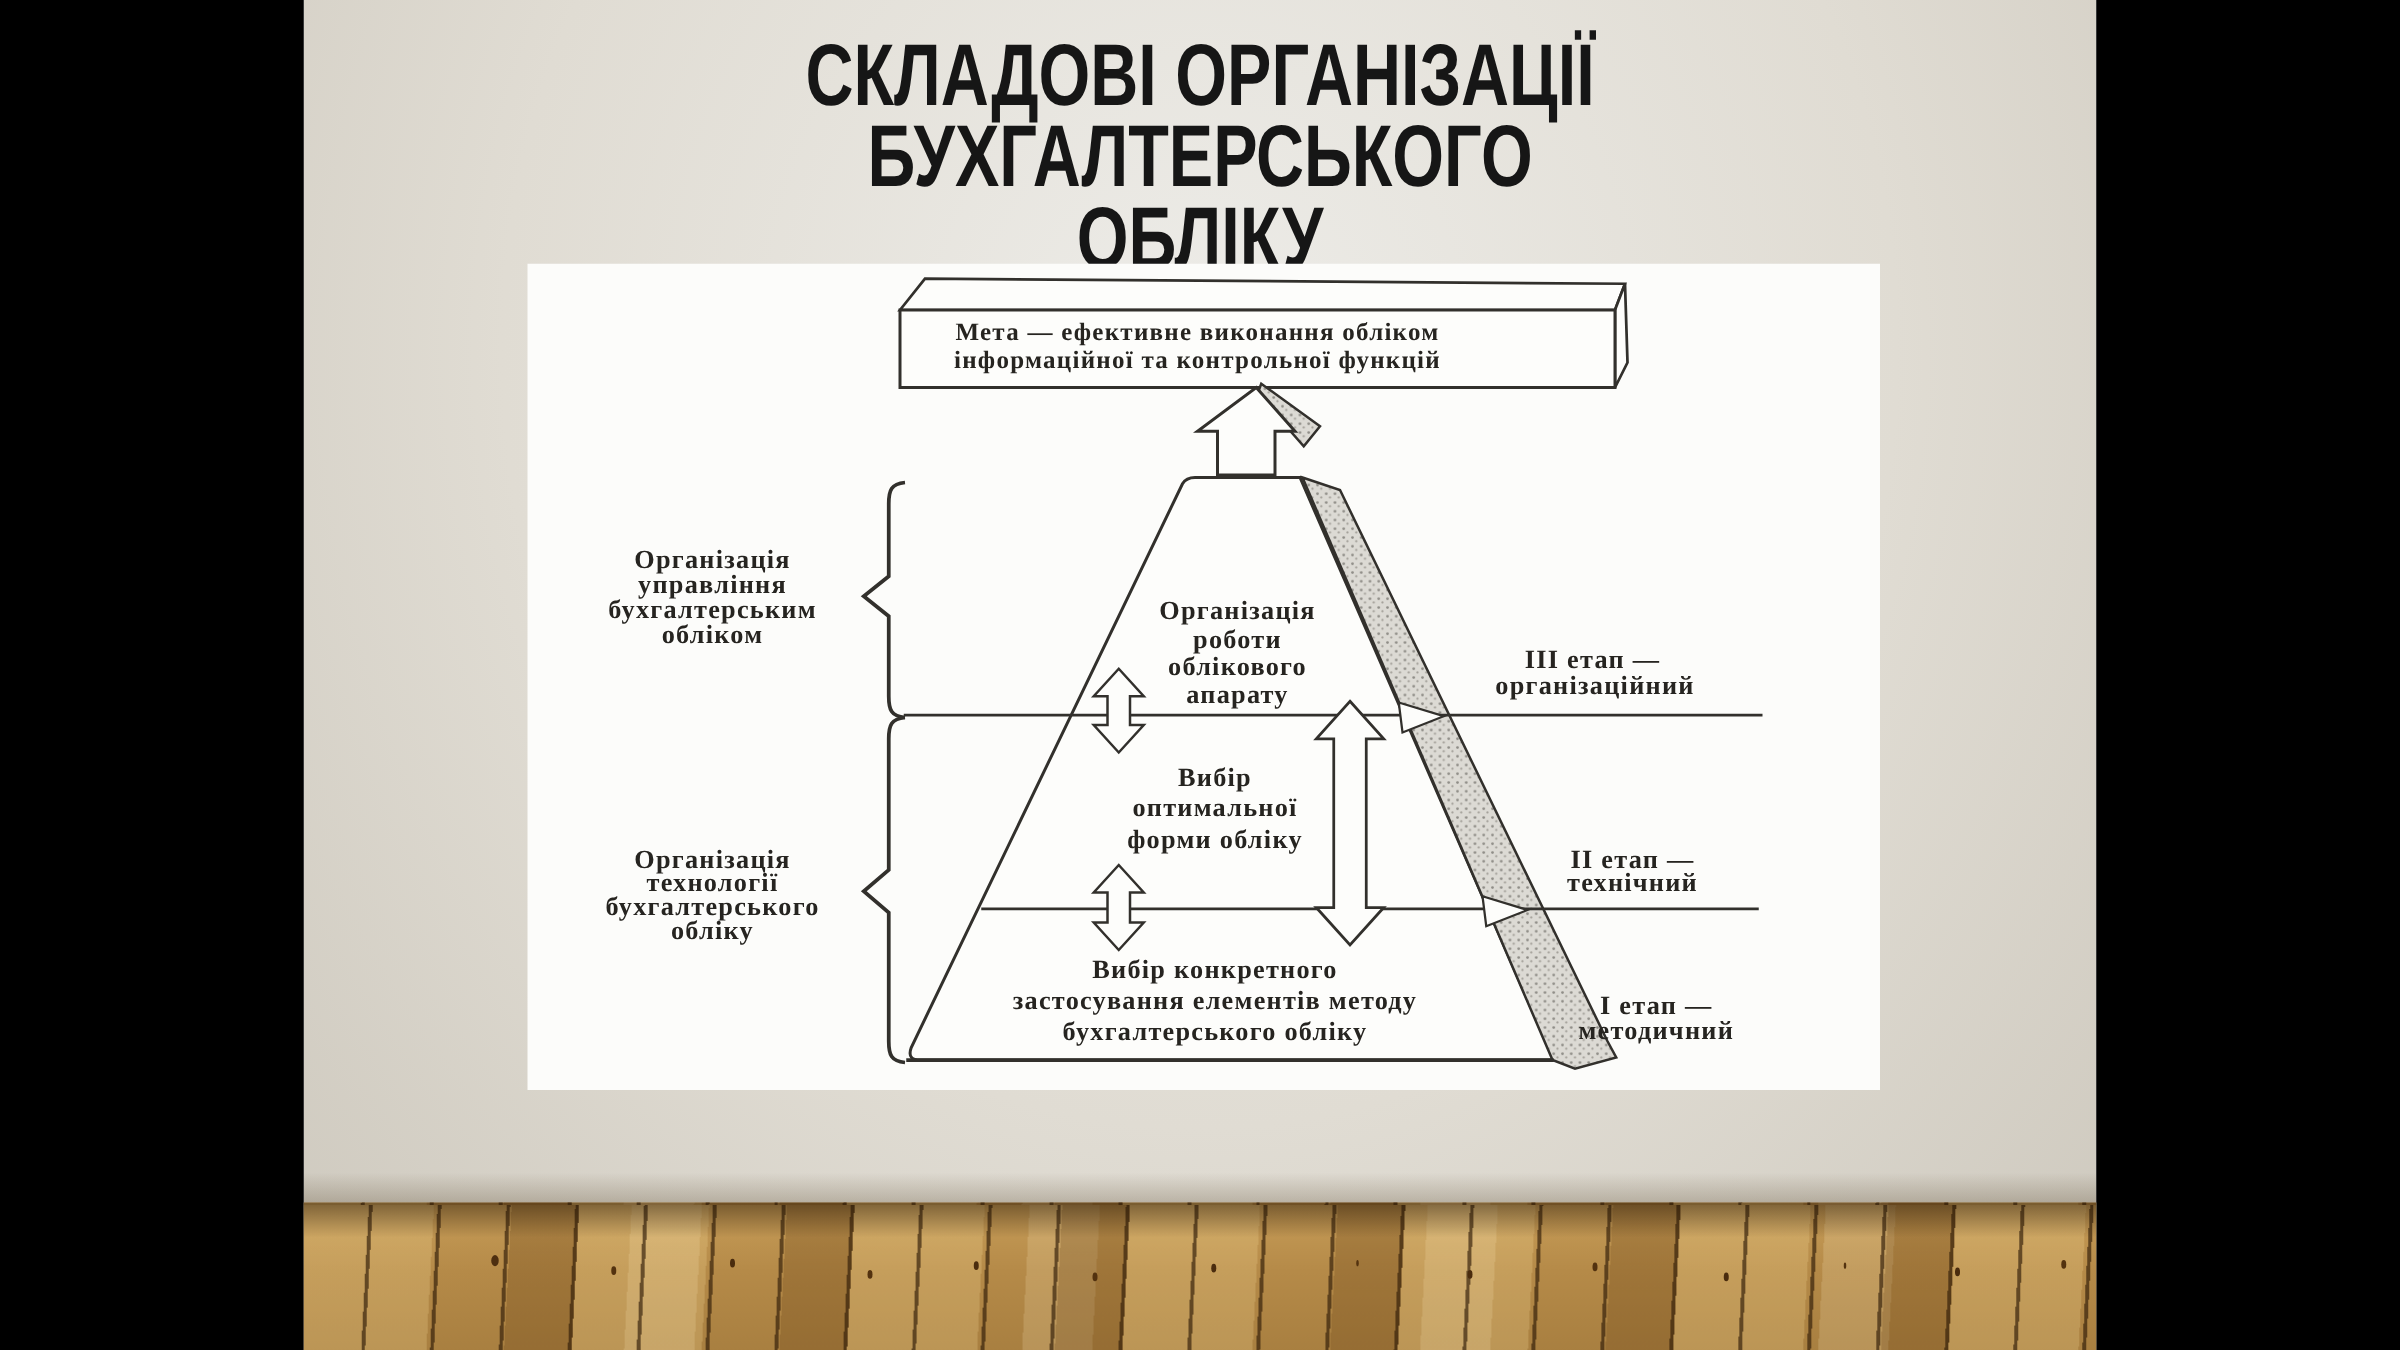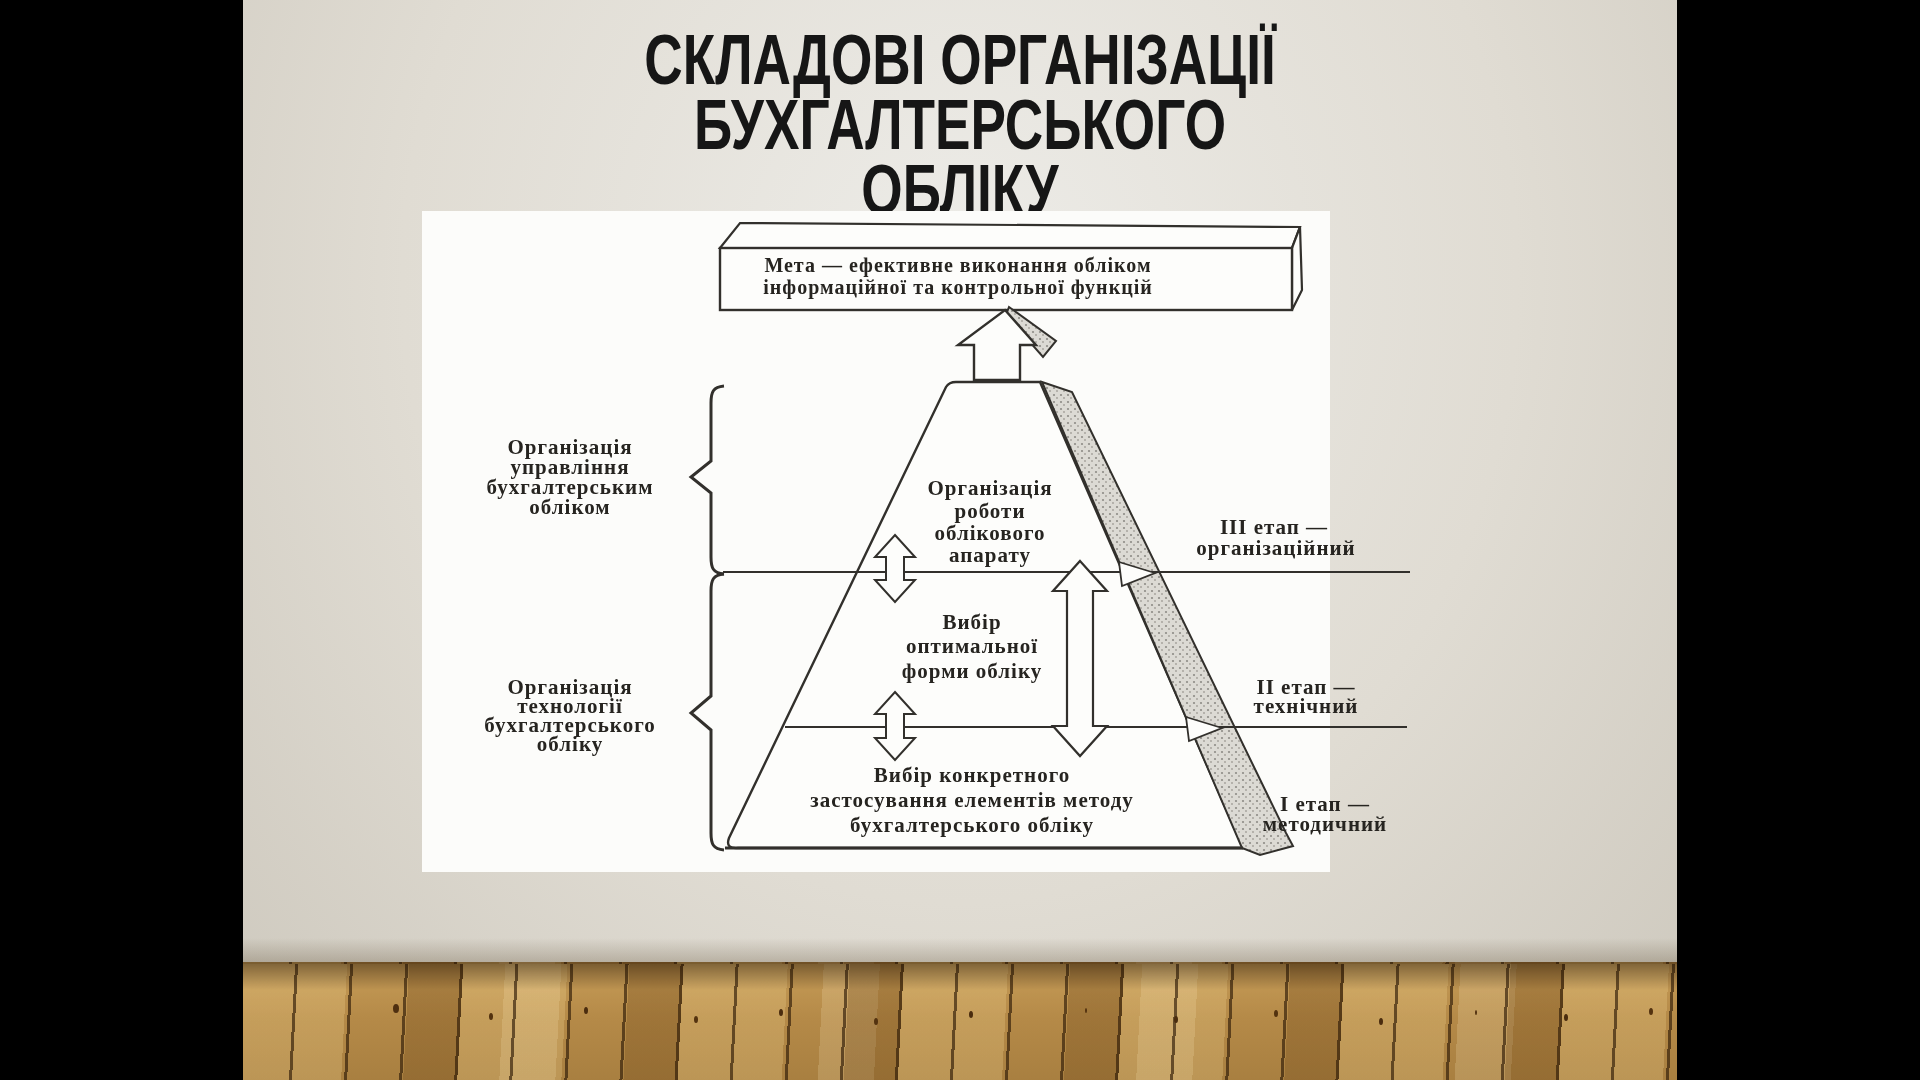--- a/index.html
+++ b/index.html
@@ -8,21 +8,21 @@
   .bar{position:absolute;top:0;height:1080px;background:#000;}
   .bar.left{left:0;width:243px;}
   .bar.right{right:0;width:243px;}
   .slide{position:absolute;left:243px;top:0;width:1434px;height:1080px;
          background:radial-gradient(ellipse at 50% 26%, #edece8 0%, #e0dcd3 55%, #cdc8bd 100%);}
   
   .title{position:absolute;left:0;top:28px;width:100%;text-align:center;color:#161616;
          font-weight:700;font-size:70px;line-height:65px;letter-spacing:0px;
          transform:scaleX(0.76);transform-origin:50% 0;}
   
-  .panel{position:absolute;left:179px;top:211px;width:908px;height:661px;background:#fcfcfa;}
+  .panel{position:absolute;left:179px;top:211px;width:1082px;height:661px;background:#fcfcfa;}
   .panel svg{display:block;width:1106px;height:661px;}
   svg text{font-family:"Liberation Serif",serif;font-weight:700;fill:#262420;letter-spacing:1px;}
   .t20{font-size:20px;} .t21{font-size:21px;}
   
   .floor{position:absolute;left:0;top:962px;width:1434px;height:118px;
     background:
       repeating-linear-gradient(93deg, rgba(46,26,6,0) 0 52px, rgba(46,26,6,.65) 52px 55px),
       repeating-linear-gradient(93deg, rgba(255,228,160,.22) 0 104px, rgba(0,0,0,0) 104px 166px, rgba(92,54,12,.25) 166px 220px),
       repeating-linear-gradient(93deg, rgba(0,0,0,0) 0 262px, rgba(255,240,200,.18) 262px 318px),
       linear-gradient(180deg,#c79d58 0%,#b58a48 45%,#a87f40 100%);

